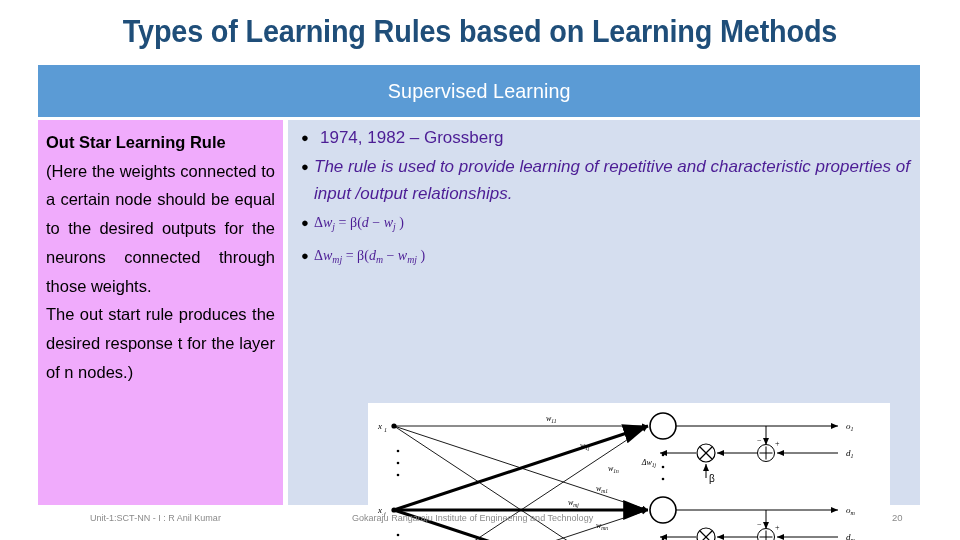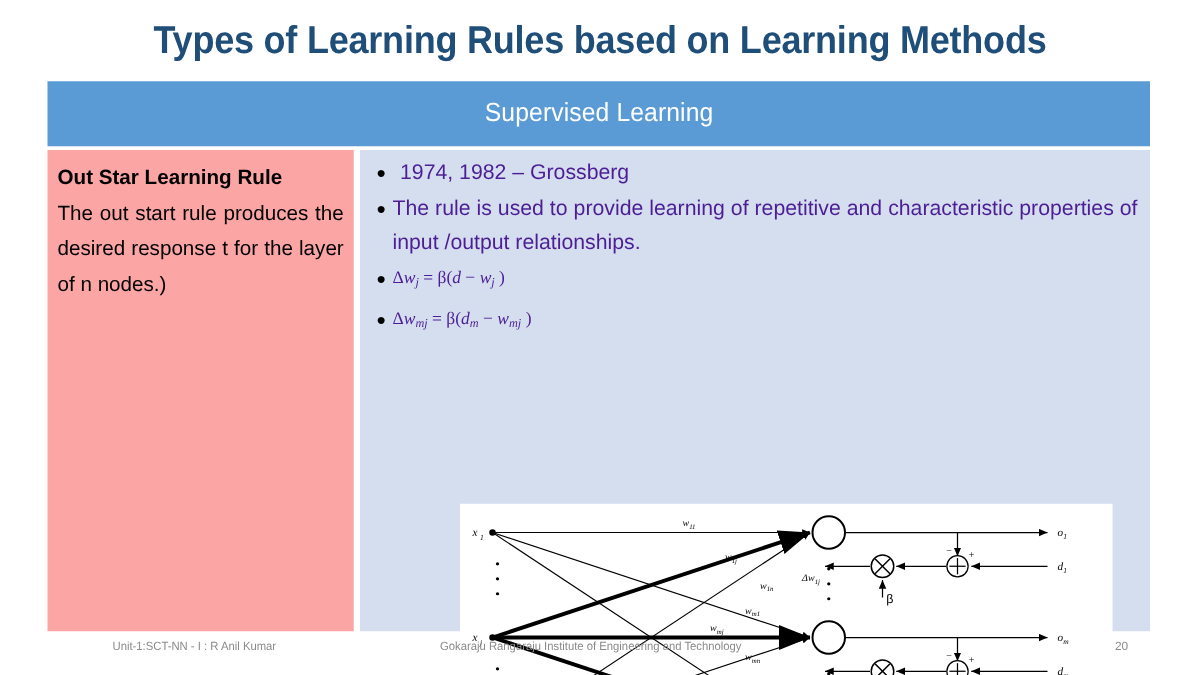--- a/index.html
+++ b/index.html
@@ -60,21 +60,21 @@
     width: 882px;
     height: 385px;
   }
 
   #left-text-box {
     position: absolute;
     left: 0;
     top: 0;
     width: 245px;
     height: 385px;
-    background: #fca5a5;
+    background: #f0abfc;
     box-sizing: border-box;
     padding: 8px 8px 0 8px;
   }
   #left-text-body {
     font-size: 16.5px;
     line-height: 28.7px;
     color: #000000;
     text-align: justify;
     text-align-last: left;
     word-spacing: 0px;
@@ -115,20 +115,21 @@
   }
   .bullet-text {
     flex: 1 1 auto;
     font-size: 17px;
     line-height: 27px;
     color: #4c1d95;
   }
   .bullet-text.justified {
     text-align: justify;
     text-align-last: left;
+    font-style: italic;
   }
   .serif-math {
     font-family: "Liberation Serif", serif;
     font-style: italic;
     font-size: 14px;
   }
   .serif-math .up {
     font-style: normal;
   }
   .sub {
@@ -194,20 +195,21 @@
 
 <div id="section-bar">
   <span id="section-bar-label">Supervised Learning</span>
 </div>
 
 <div id="content-area">
 
   <div id="left-text-box">
     <div id="left-text-body">
       <span id="left-rule-heading">Out Star Learning Rule</span>
+      <span class="left-para">(Here the weights connected to a certain node should be equal to the desired outputs for the neurons connected through those weights.</span>
       <span class="left-para">The out start rule produces the desired response t for the layer of n nodes.)</span>
     </div>
   </div>
 
   <div id="right-box">
 
     <div class="bullet-row">
       <span class="bullet-dot">●</span>
       <span class="bullet-text first-line">1974, 1982 – Grossberg</span>
     </div>

